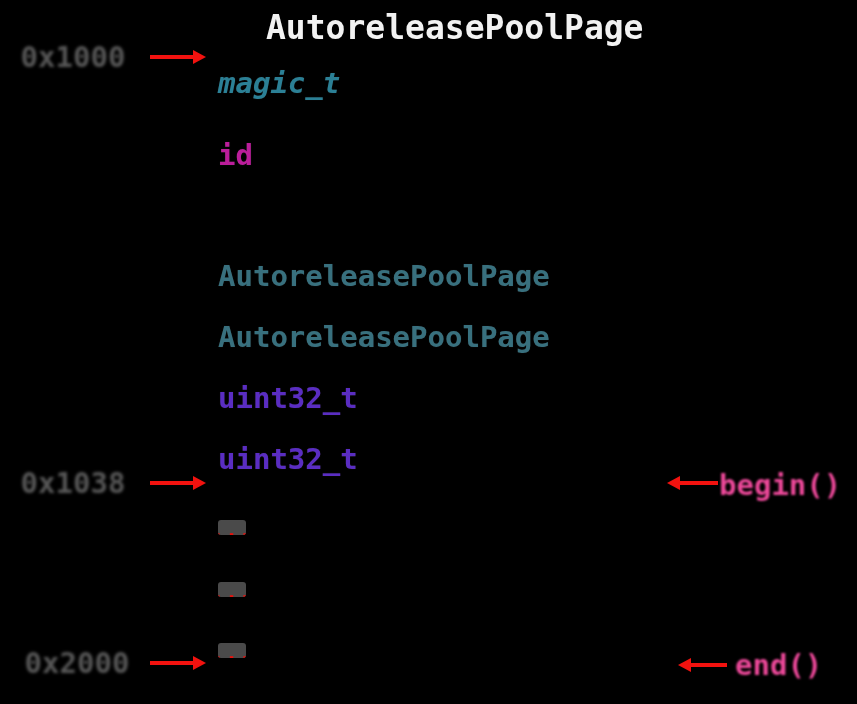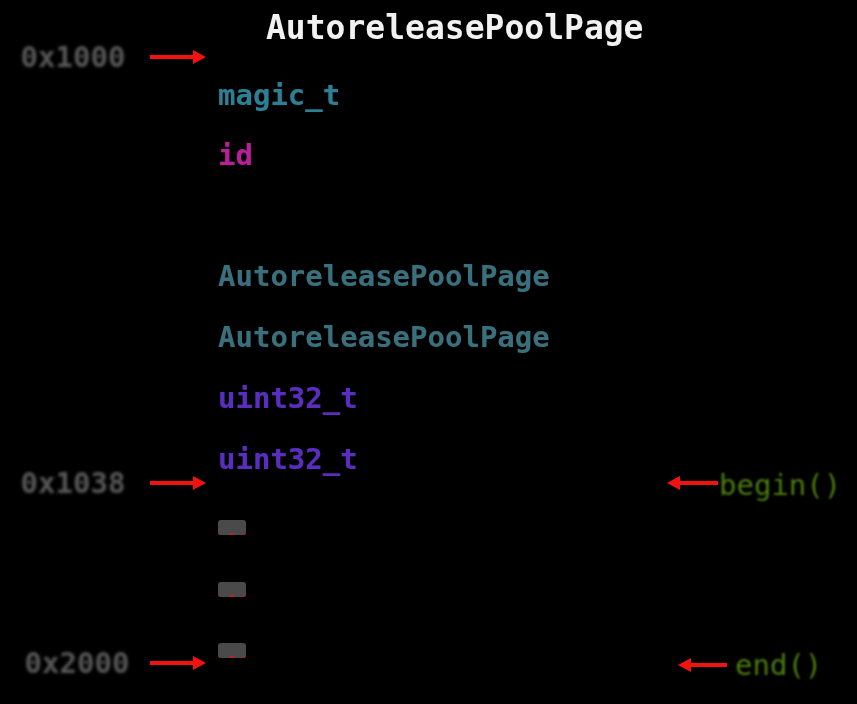--- a/index.html
+++ b/index.html
@@ -18,21 +18,21 @@
     text-shadow:0 0 1px rgba(40,40,40,.9);
   }
   .addr-label{
     position:absolute;width:118px;height:30px;
     display:flex;align-items:center;justify-content:center;
     font-size:29px;font-weight:bold;color:#585858;
     filter:blur(1.4px);white-space:nowrap;
   }
   .method-label{
     position:absolute;height:30px;display:flex;align-items:center;
-    font-size:29px;font-weight:normal;color:#4d7c0f;
+    font-size:29px;font-weight:bold;color:#ec4899;
     filter:blur(0.9px);white-space:nowrap;text-align:right;
   }
   .dots-pill{
     position:absolute;left:218px;width:28px;height:15px;
     background:#4a4a4a;border-radius:3px;
     display:flex;align-items:flex-end;justify-content:center;
     overflow:hidden;
   }
   .dots-pill span{
     font-size:21px;font-weight:bold;color:#e8130e;
@@ -67,21 +67,21 @@
   </div>
   <div class="arrow point-right" style="left:150px;top:476px;width:56px;height:14px;">
     <div class="shaft" style="left:0;width:44px;"></div>
       <div class="head" style="left:43px;"></div>
   </div>
   <div class="arrow point-right" style="left:150px;top:656px;width:56px;height:14px;">
     <div class="shaft" style="left:0;width:44px;"></div>
       <div class="head" style="left:43px;"></div>
   </div>
 
-  <div class="field" style="top: 80px; color: rgb(43, 128, 150);">magic_t</div>
+  <div class="field" style="top: 68px; color: rgb(43, 128, 150); font-style: italic;">magic_t</div>
   <div class="field" style="top: 140px; color: rgb(187, 29, 155);">id</div>
   <div class="field" style="top: 261px; color: rgb(56, 112, 126);">AutoreleasePoolPage</div>
   <div class="field" style="top: 322px; color: rgb(56, 112, 126);">AutoreleasePoolPage</div>
   <div class="field" style="top: 383px; color: rgb(90, 45, 194);">uint32_t</div>
   <div class="field" style="top: 444px; color: rgb(90, 45, 194);">uint32_t</div>
 
   <div class="dots-pill" style="top:520px;">
     <span>...</span>
   </div>
   <div class="dots-pill" style="top:582px;">

